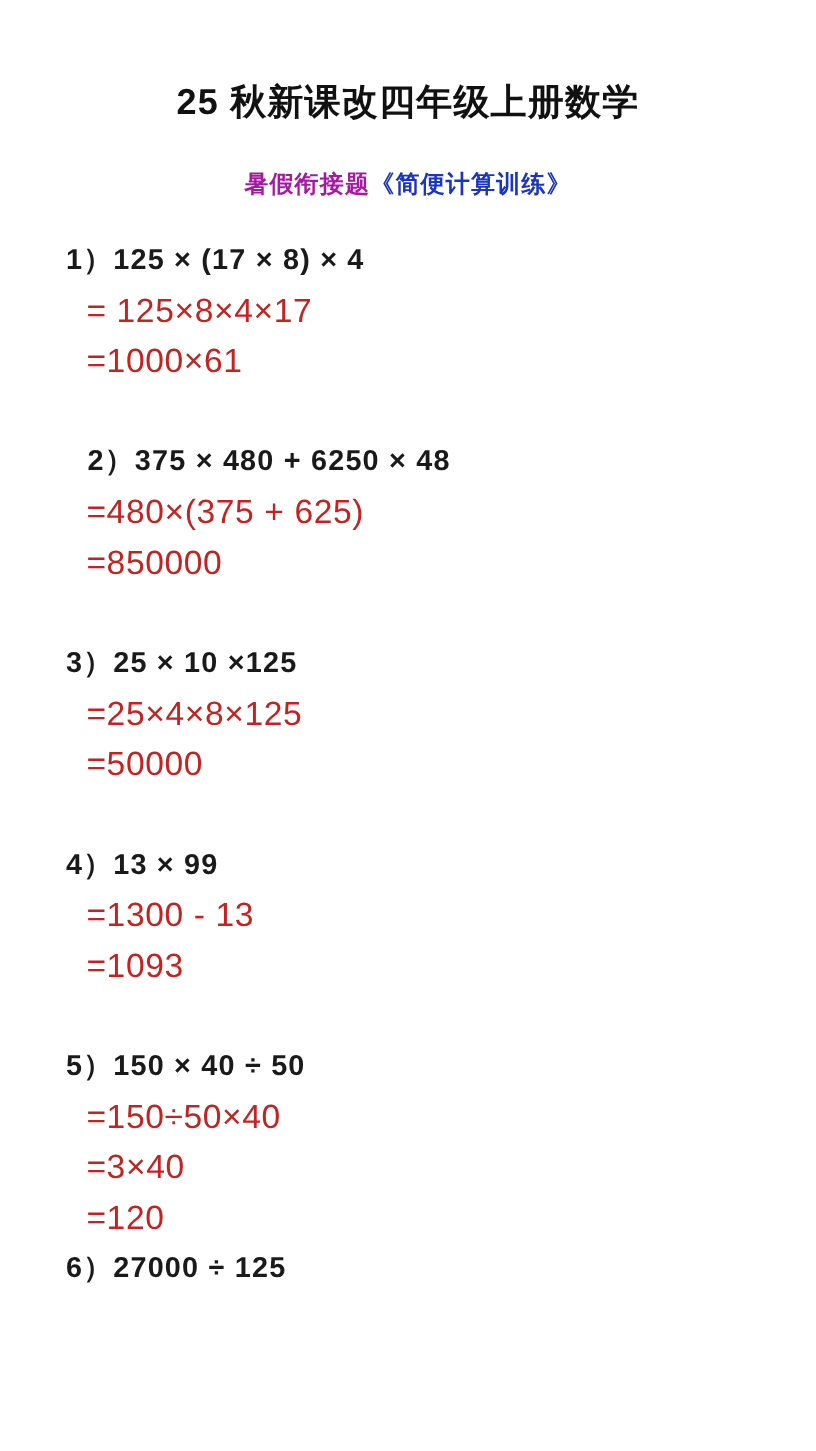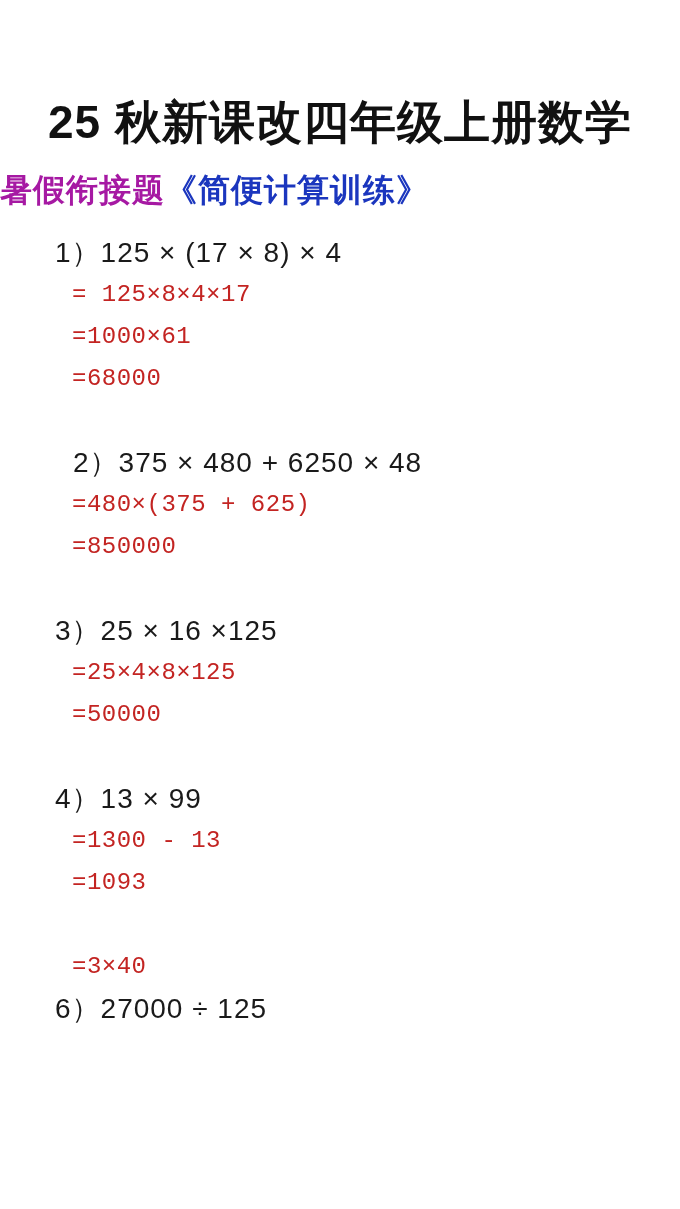--- a/index.html
+++ b/index.html
@@ -9,98 +9,101 @@
     font-family: "Liberation Sans", "DejaVu Sans", sans-serif;
   }
   .page {
     position: relative;
     width: 680px;
     height: 1209px;
     background: #ffffff;
     overflow: hidden;
   }
   .title {
-    margin-top: 94px;
+    margin-top: 58px;
     text-align: center;
-    font-size: 46px;
+    font-size: 30px;
     line-height: 56px;
     font-weight: 900;
     letter-spacing: 1px;
     color: var(--title_black, #111111);
   }
   .subtitle {
     margin-top: 20px;
-    font-size: 32px;
+    text-align: center;
+    font-size: 20px;
     line-height: 40px;
     font-weight: 900;
     letter-spacing: 1px;
   }
   .subtitle .sub1 { color: var(--subtitle_purple, #A619A3); }
   .subtitle .sub2 { color: var(--subtitle_blue, #1B36BE); }
   .problems {
     margin-top: 22px;
   }
   .problem { margin-bottom: 42px; }
   .problem.tight { margin-bottom: 0; }
   .q {
     margin-left: 55px;
-    font-size: 28px;
+    font-size: 24px;
     line-height: 42px;
     letter-spacing: 1px;
     color: var(--question_black, #1A1A1A);
+    font-weight: bold;
   }
   .q.q-indent2 { margin-left: 73px; }
   .a {
     margin-left: 72px;
-    font-size: 24px;
+    font-size: 28px;
     line-height: 42px;
     letter-spacing: 0.5px;
     color: var(--answer_red, #C32422);
-    font-family: Liberation Mono, monospace;
   }
   .a.a-indent2 { }
 </style>
 </head>
 <body>
 
 <div class="page">
 
   <h1 class="title">25 秋新课改四年级上册数学</h1>
 
   <div class="subtitle"><span class="sub1">暑假衔接题</span><span class="sub2">《简便计算训练》</span></div>
 
   <div class="problems">
 
     <div class="problem">
       <div class="q">1）125 × (17 × 8) × 4</div>
       <div class="a">= 125×8×4×17</div>
       <div class="a">=1000×61</div>
-      <div class="a">=68000</div>
     </div>
 
     <div class="problem">
       <div class="q q-indent2">2）375 × 480 + 6250 × 48</div>
       <div class="a a-indent2">=480×(375 + 625)</div>
       <div class="a a-indent2">=850000</div>
     </div>
 
     <div class="problem">
-      <div class="q">3）25 × 16 ×125</div>
+      <div class="q">3）25 × 10 ×125</div>
       <div class="a">=25×4×8×125</div>
       <div class="a">=50000</div>
     </div>
 
     <div class="problem">
       <div class="q">4）13 × 99</div>
       <div class="a">=1300 - 13</div>
       <div class="a">=1093</div>
     </div>
 
     <div class="problem tight">
+      <div class="q">5）150 × 40 ÷ 50</div>
+      <div class="a">=150÷50×40</div>
       <div class="a">=3×40</div>
+      <div class="a">=120</div>
     </div>
 
     <div class="problem tight">
       <div class="q">6）27000 ÷ 125</div>
     </div>
 
   </div>
 </div>
 
 </body></html>

